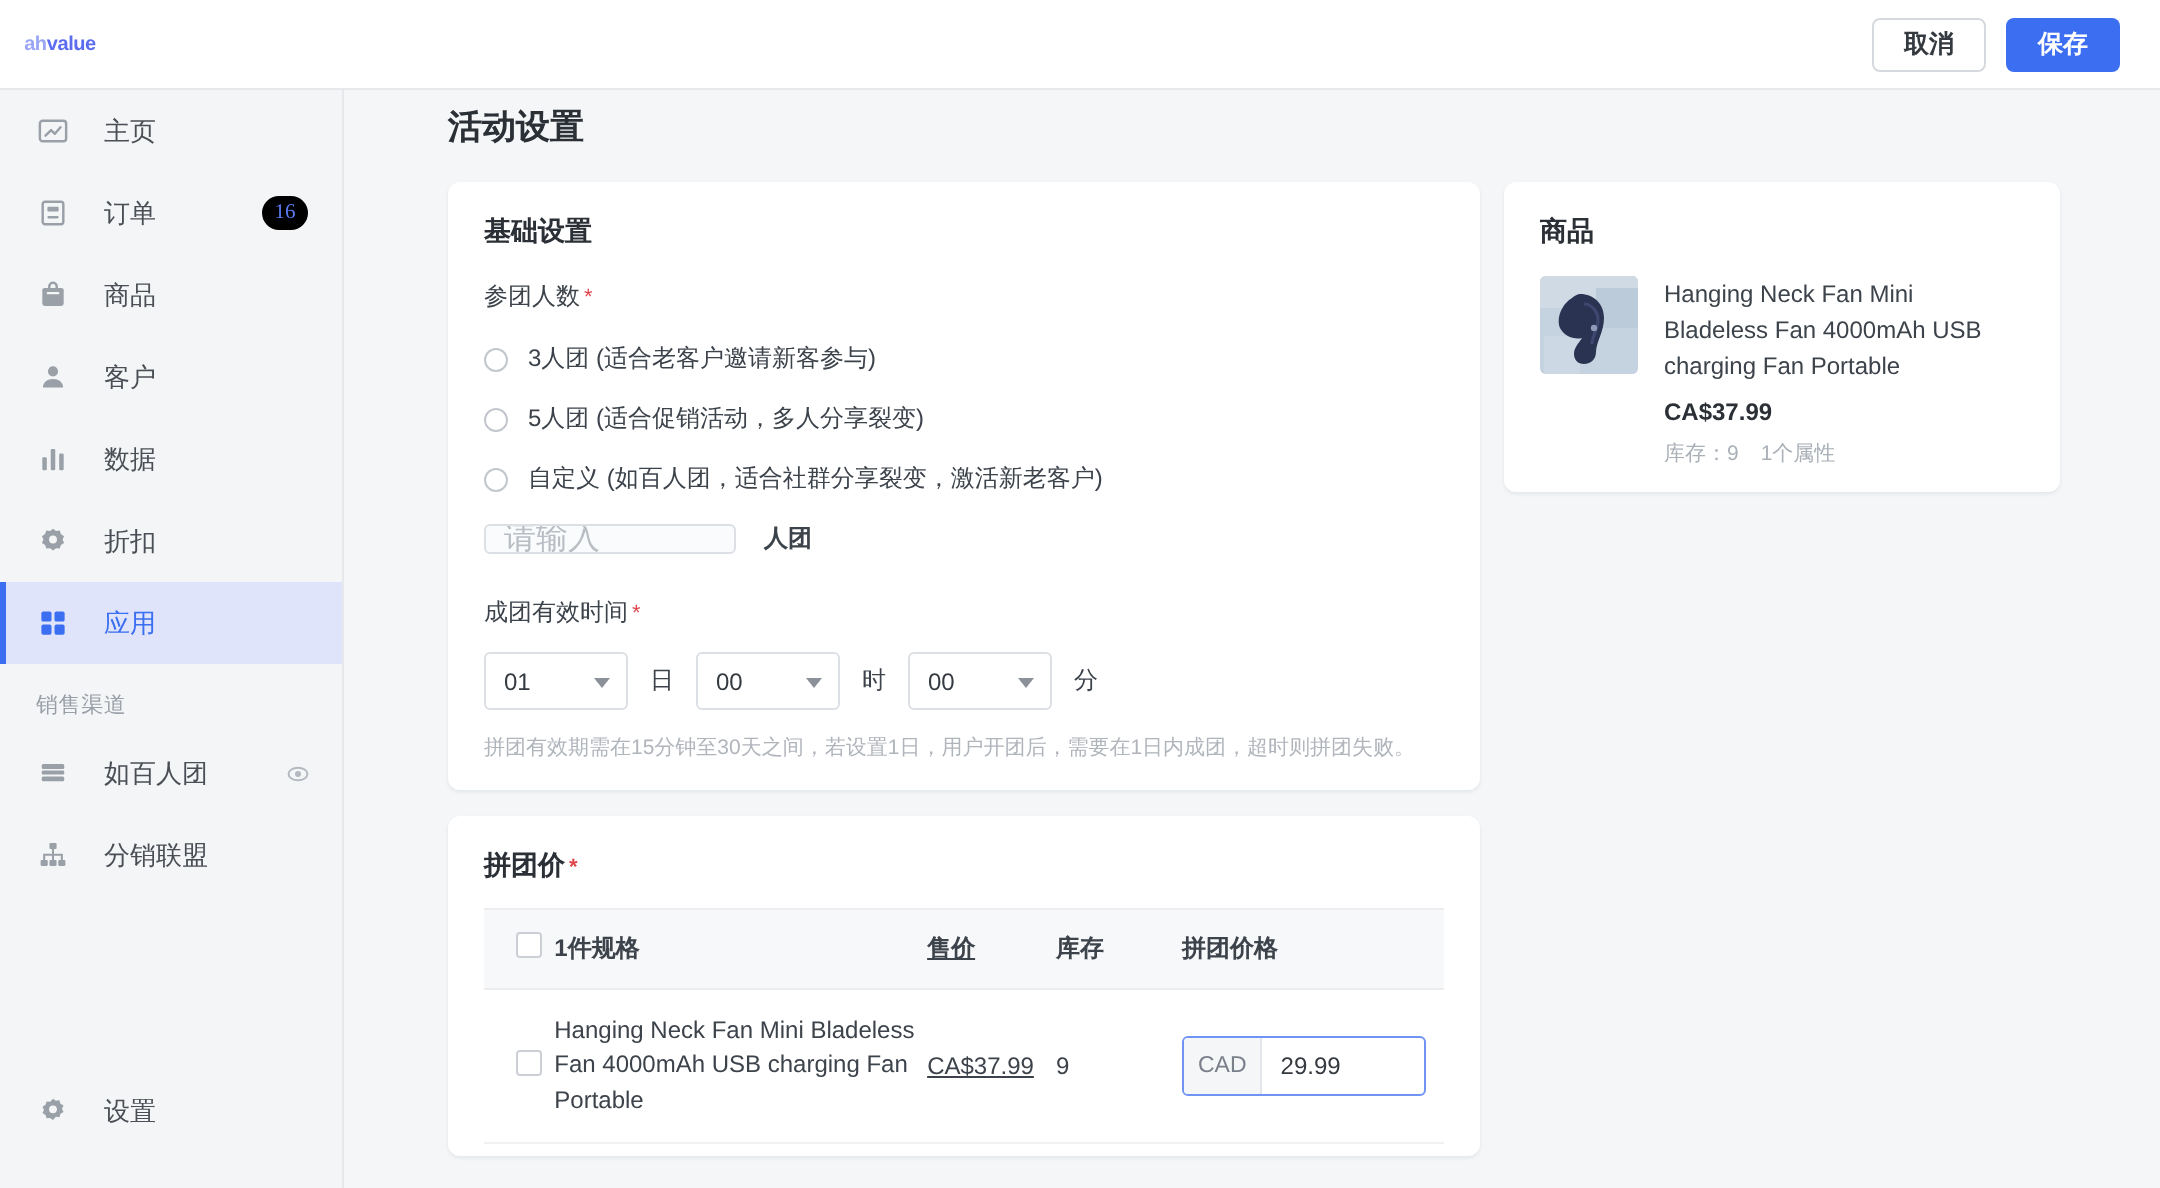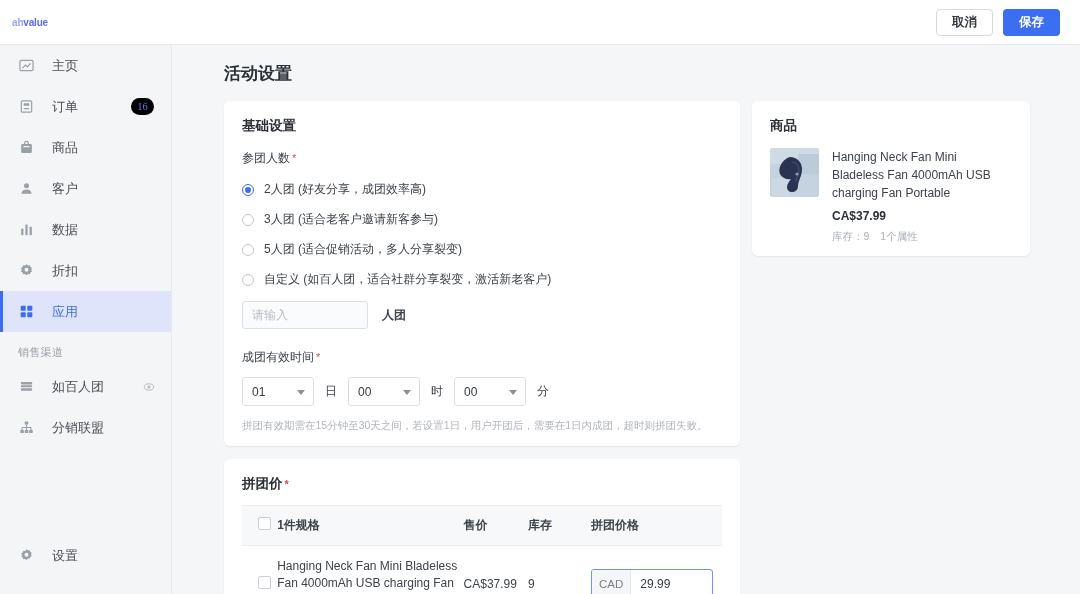--- a/index.html
+++ b/index.html
@@ -61,21 +61,21 @@
   .section-label {
     padding: 13px 0 6px 18px; font-size: 11px; color: #9aa0a8; letter-spacing: .3px;
   }
   .sidebar-bottom { position: absolute; bottom: 18px; left: 0; width: 100%; }
 
   
   .main {
     position: absolute; top: 45px; left: 172px; width: 908px; height: 549px;
     overflow: hidden;
   }
-  .page-title { font-size: 17px; font-weight: 700; color: #2b2f36; margin: 17px 0 0 52px; }
+  .page-title { font-size: 17px; font-weight: 700; color: #2b2f36; margin: 7px 0 0 52px; }
   .columns { display: flex; gap: 12px; padding: 16px 46px 0 52px; align-items: flex-start; }
   .col-left { width: 516px; flex: 0 0 516px; }
   .col-right { width: 278px; flex: 0 0 278px; }
 
   .card {
     background: #fff; border-radius: 6px; box-shadow: 0 1px 2px rgba(20,30,60,.07);
     padding: 16px 18px 12px 18px; margin-bottom: 13px;
   }
   .card-title { font-size: 13.5px; font-weight: 700; color: #2b2f36; margin-bottom: 15px; }
   .field-label { font-size: 12px; color: #3d434b; margin-bottom: 11px; }
@@ -89,22 +89,22 @@
   }
   .radio.checked { border-color: #3b6ef0; border-width: 1.5px; }
   .radio.checked::after {
     content: ""; position: absolute; left: 50%; top: 50%; width: 6px; height: 6px;
     margin: -3px 0 0 -3px; border-radius: 50%; background: #3b6ef0;
   }
   .radio-label { font-size: 12px; color: #3d434b; }
 
   .custom-row { display: flex; align-items: center; margin: 10px 0 0 0; }
   .txt-input {
-    width: 126px; height: 28px; border: 1px solid #dcdfe4; border-radius: 3px;
-    background: #fafbfc; font-size: 12px; color: #343a40; padding: 0 9px;
+    width: 126px; height: 15px; border: 1px solid #dcdfe4; border-radius: 3px;
+    background: #fafbfc; font-size: 16px; color: #343a40; padding: 0 9px;
     font-family: inherit; outline: none;
   }
   .txt-input::placeholder { color: #b9bec5; }
   .suffix { font-size: 12px; color: #3d434b; margin-left: 14px; font-weight: bold; }
 
   
   .time-row { display: flex; align-items: center; margin-top: 2px; }
   .sel {
     position: relative; width: 72px; height: 29px; border: 1px solid #dcdfe4; border-radius: 3px;
     background: #fff; display: flex; align-items: center; padding: 0 9px; font-size: 12px; color: #343a40;
@@ -123,21 +123,21 @@
   .tbl thead th {
     background: #f7f8fa; font-size: 12px; font-weight: 700; color: #3d434b;
     text-align: left; padding: 11px 0; border-top: 1px solid #ededf0; border-bottom: 1px solid #ededf0;
   }
   .tbl tbody td { padding: 12px 0; border-bottom: 1px solid #f0f1f3; vertical-align: middle; font-size: 12px; color: #3d434b; }
   .cbx {
     width: 13px; height: 13px; border: 1px solid #ccd0d6; border-radius: 2px; background: #fff; display: inline-block;
   }
   .col-cb { width: 36px; padding-left: 16px !important; }
   .col-name { width: 205px; }
-  .col-price { width: 66px; }
+  .col-price { width: 66px; text-decoration: underline; }
   .col-stock { width: 70px; }
   .col-group { text-align: right; padding-right: 9px !important; }
   .prod-name { line-height: 1.45; color: #3d434b; }
 
   .price-input {
     display: inline-flex; align-items: stretch; width: 122px; height: 30px;
     border: 1px solid #6f94f3; border-radius: 3px; overflow: hidden; background: #fff;
   }
   .price-addon {
     background: #f5f6f8; border-right: 1px solid #e3e6ea; color: #7a8089;
@@ -302,24 +302,20 @@
 
       <div class="col-left">
 
         <div class="card">
           <div class="card-title">基础设置</div>
 
           <div class="field-label">
             <span>参团人数</span><span class="req">*</span>
           </div>
 
-          <div class="radio-row">
-            <span class="radio checked"></span>
-            <span class="radio-label">2人团 (好友分享，成团效率高)</span>
-          </div>
           <div class="radio-row">
             <span class="radio"></span>
             <span class="radio-label">3人团 (适合老客户邀请新客参与)</span>
           </div>
           <div class="radio-row">
             <span class="radio"></span>
             <span class="radio-label">5人团 (适合促销活动，多人分享裂变)</span>
           </div>
           <div class="radio-row">
             <span class="radio"></span>

